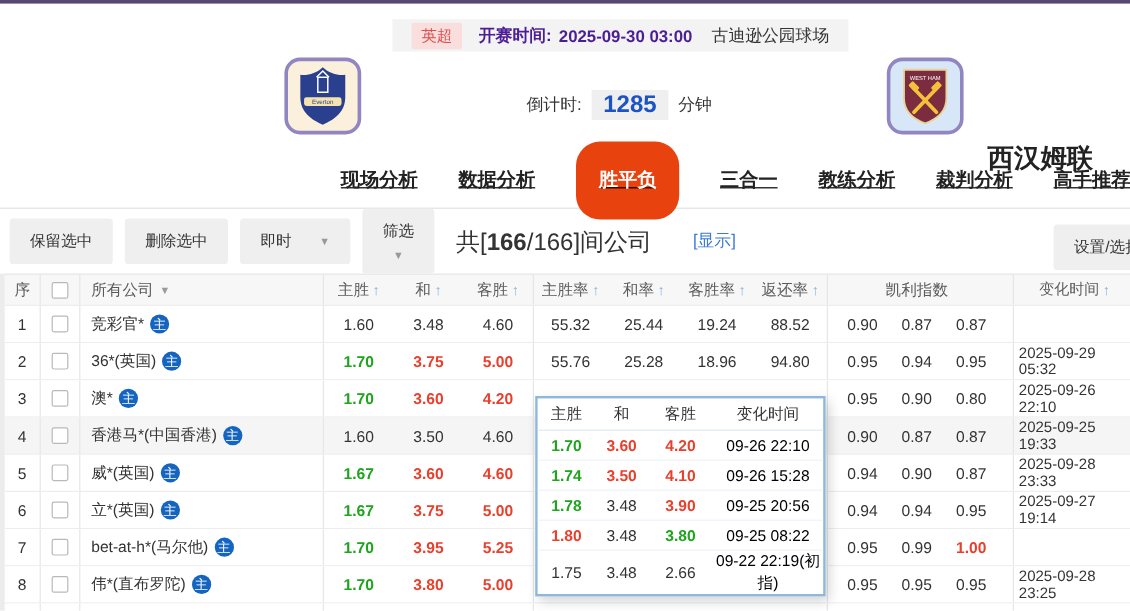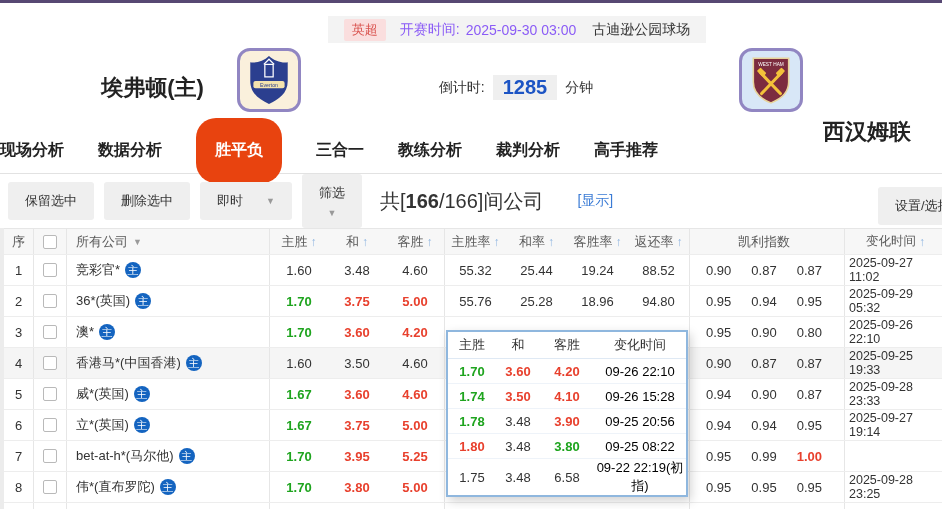--- a/index.html
+++ b/index.html
@@ -7,39 +7,39 @@
     font-family:"Liberation Sans","DejaVu Sans",sans-serif; }
   #page { position:relative; width:942px; height:357px; background:#fff; }
 
   .topline { height:3px; background:#574873; }
 
   .infobar-wrap { height:40px; display:flex; justify-content:center; align-items:flex-end; }
   .infobar { height:27px; background:#f3f3f3; display:flex; align-items:center;
     padding:0 16px; transform:translateX(46px); font-size:14px; color:#333; }
   .league-badge { background:#fadede; color:#d9534f; font-size:13px; padding:2px 8px;
     margin-right:14px; border-radius:2px; }
-  .kick-label,.kick-time { font-weight:400; color:#8b5cf6; }
+  .kick-label,.kick-time { font-weight:700; color:#4c1d95; }
   .kick-time { margin-left:6px; }
   .venue { margin-left:16px; color:#333; }
 
   .team-header { position:relative; height:85px; }
   .team-name { position:absolute; top:30px; font-size:22px; font-weight:700; color:#222; }
   .home-name { left:70px; width:165px; text-align:center; }
   .away-name { left:823px;margin-top:44px; }
   .crest-box { position:absolute; top:5px; width:64px; height:64px; border:3px solid #9186c2;
     border-radius:13px; display:flex; align-items:center; justify-content:center; }
   .home-crest { left:237px; background:#faf0dc; }
   .away-crest { left:739px; background:#d8e7f7; }
   .countdown { position:absolute; left:0; right:0; top:32px; display:flex; align-items:center;
     justify-content:center; transform:translateX(45px); font-size:14px; color:#333; }
   .cd-value { background:#efefef; color:#1c54c4; font-weight:700; font-size:20px;
     padding:1px 10px; margin:0 8px; }
 
-  .nav-tabs { height:46px; display:flex; align-items:center; justify-content:flex-start;
-    gap:34px; border-bottom:1px solid #e2e2e2; }
+  .nav-tabs { height:46px; display:flex; align-items:center; justify-content:flex-end;
+    gap:34px; border-bottom:1px solid #e2e2e2;text-decoration:underline; }
   .tab { font-size:16px; font-weight:700; color:#222; cursor:pointer; }
   .tab.active { background:#e8430f; color:#fff; padding:22px 19px; border-radius:20px; }
 
   .toolbar { position:relative; height:54px; display:flex; align-items:center;
     gap:10px; padding-left:8px; }
   .tbtn { background:#efefef; border:none; color:#333; font-size:13px; padding:10px 17px;
     border-radius:3px; font-family:inherit; cursor:pointer; display:inline-flex; align-items:center; }
   .tbtn.dd { width:92px; justify-content:space-between; }
   .tbtn.dd2 { gap:6px;flex-direction:column; }
   .drop { color:#999; font-size:9px; }
@@ -97,21 +97,20 @@
   <div class="infobar-wrap">
     <div class="infobar">
       <span class="league-badge">英超</span>
       <span class="kick-label">开赛时间:</span>
       <span class="kick-time">2025-09-30 03:00</span>
       <span class="venue">古迪逊公园球场</span>
     </div>
   </div>
 
   <div class="team-header">
-    <div class="team-name home-name">埃弗顿(主)</div>
     <div class="crest-box home-crest">
       <svg width="50" height="52" viewBox="0 0 48 50">
         <path d="M24 2 C29 7 37 9 42 8 L42 26 C42 38 33 44 24 48 C15 44 6 38 6 26 L6 8 C11 9 19 7 24 2 Z" fill="#2b3f8f"></path>
         <rect x="20" y="10" width="8" height="12" fill="#2b3f8f" stroke="#fff" stroke-width="1.2"></rect>
         <path d="M19 10 L24 5 L29 10" fill="none" stroke="#fff" stroke-width="1.2"></path>
         <rect x="9" y="26" width="30" height="7" rx="2" fill="#f4e3ae"></rect>
         <text x="24" y="31.5" font-size="5" text-anchor="middle" fill="#2b3f8f" font-family="sans-serif">Everton</text>
       </svg>
     </div>
     <div class="countdown">
@@ -227,21 +226,20 @@
         </div>
       <div class="c w7">55.32</div>
       <div class="c w8">25.44</div>
       <div class="c w9">19.24</div>
       <div class="c w10 bR">88.52</div>
       <div class="c w11 bR">
           <span class="k">0.90</span>
           <span class="k">0.87</span>
           <span class="k">0.87</span>
         </div>
-      <div class="c w12">2025-09-27 11:02</div>
     </div>
 
     <div class="trow">
       <div class="c w1 bR">2</div>
       <div class="c w2 bR">
           <input type="checkbox" class="cb" style="">
         </div>
       <div class="c w3 bR">
           <span>36*(英国)</span>
           <span class="zhu">主</span>
@@ -518,19 +516,19 @@
       <span class="pc4">09-25 08:22</span>
     </div>
     <div class="popup-row">
       <span class="pc1">
           <span class="k">1.75</span>
         </span>
       <span class="pc2">
           <span class="k">3.48</span>
         </span>
       <span class="pc3">
-          <span class="k">6.58</span>
+          <span class="k">2.66</span>
         </span>
       <span class="pc4">09-22 22:19(初指)</span>
     </div>
   </div>
 
 </div>
 
 </body></html>

